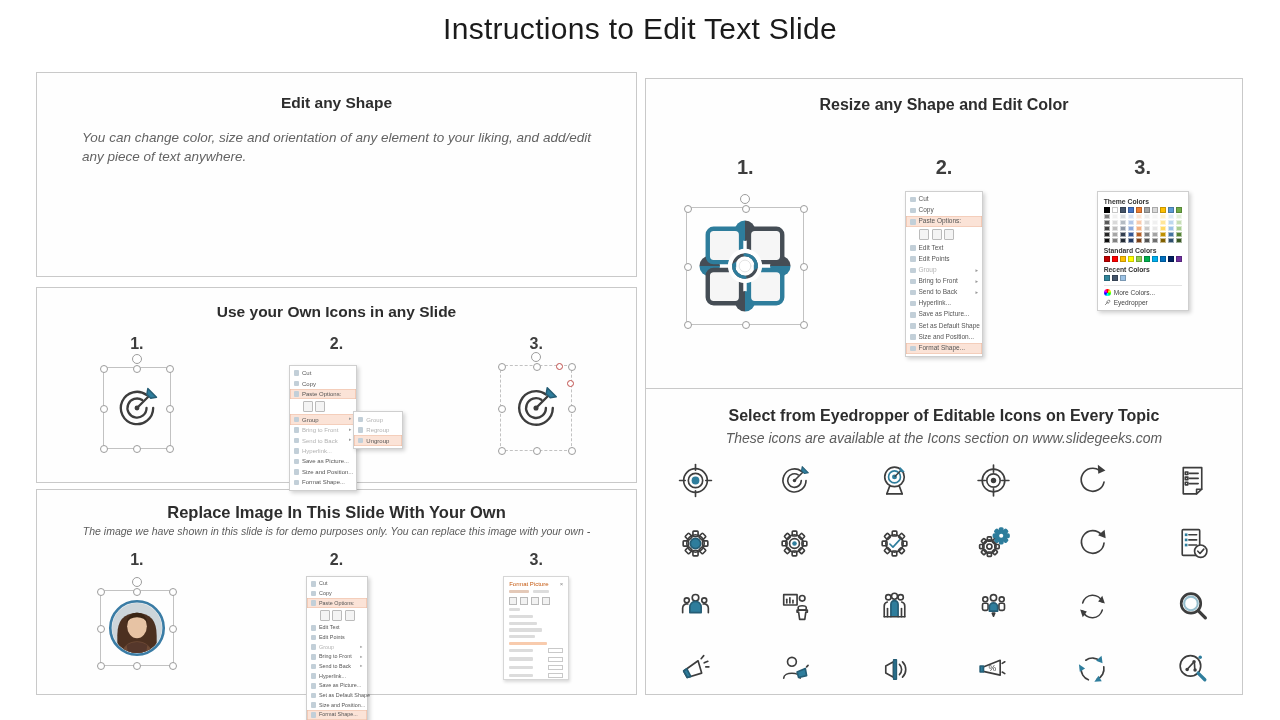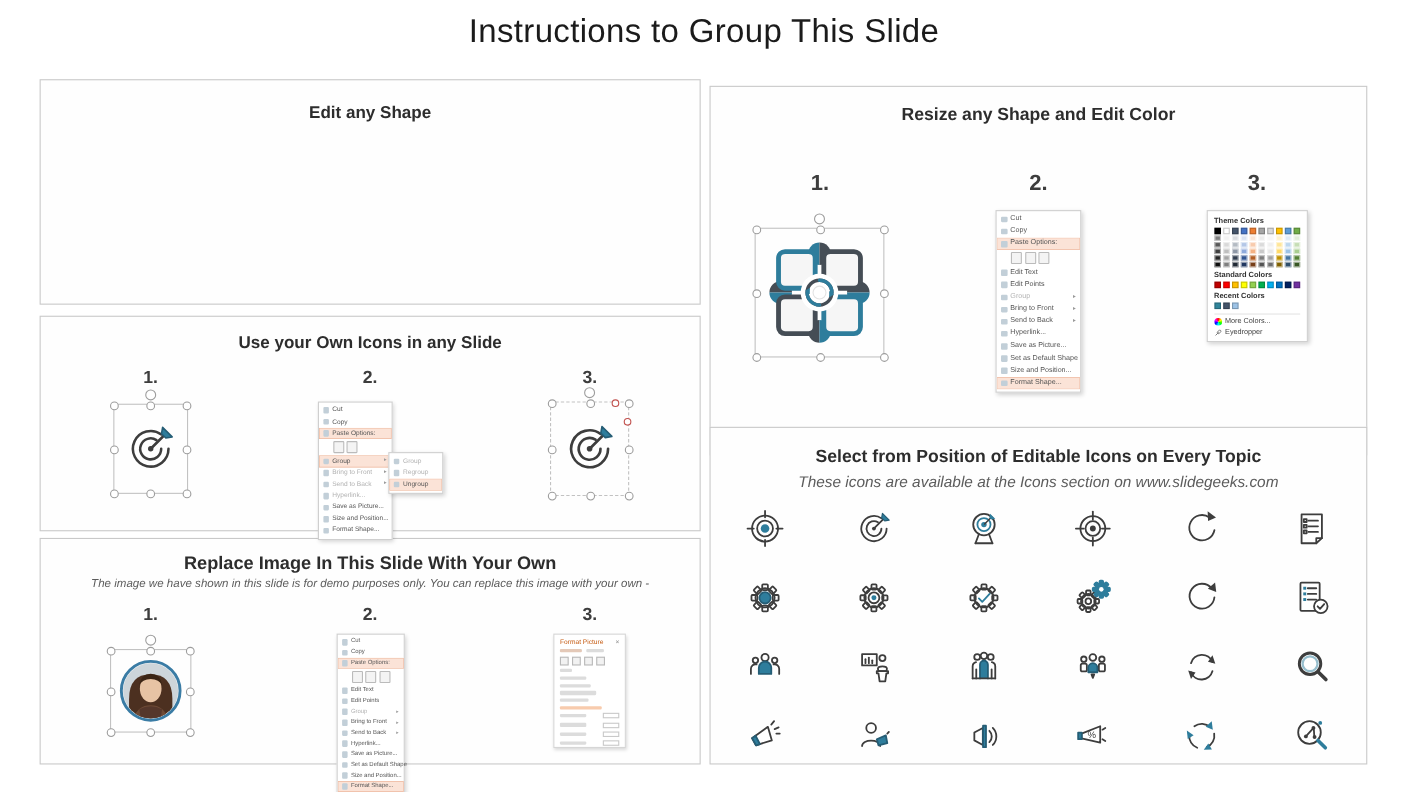--- a/index.html
+++ b/index.html
@@ -76,25 +76,26 @@
   .fp-input .bar{flex:0 0 44%;margin:0;}
   .box{width:15px;height:5px;border:1px solid #c9c9c9;box-sizing:border-box;}
   
   .grid-icons{display:grid;grid-template-columns:repeat(6,1fr);row-gap:25px;margin-top:15px;}
   .icell{display:flex;align-items:center;justify-content:center;height:38px;}
 </style>
 </head>
 <body>
 
 <div class="slide">
-  <div class="title">Instructions to Group This Slide</div>
+  <div class="title">Instructions to Edit Text Slide</div>
 
   <section class="panel pA">
     <h2 class="ph">Edit any Shape</h2>
     <div class="body-text">
+      <p class="p2">You can change color, size and orientation of any element to your liking, and add/edit any piece of text anywhere.</p>
     </div>
   </section>
 
   <section class="panel pB">
     <h2 class="ph">Use your Own Icons in any Slide</h2>
     <div class="steps">
       <div class="step">
         <div class="num">1.</div>
         <div class="art" id="artB1">
             <div class="sel" style="width:66px;height:80px;margin-top:4px">
@@ -576,21 +577,21 @@
                 </svg>
                 <span>Eyedropper</span>
               </div>
             </div>
           </div>
       </div>
     </div>
   </section>
 
   <section class="panel pE">
-    <h2 class="ph">Select from Position of Editable Icons on Every Topic</h2>
+    <h2 class="ph">Select from Eyedropper of Editable Icons on Every Topic</h2>
     <div class="subtl">These icons are available at the Icons section on www.slidegeeks.com</div>
     <div class="grid-icons" id="iconGrid">
         <div class="icell">
           <svg width="37" height="37" viewBox="0 0 36 36" fill="none" stroke="#3d3d3d" stroke-width="1.6" stroke-linecap="round" stroke-linejoin="round">
             <circle cx="18" cy="18" r="11.5"></circle>
             <circle cx="18" cy="18" r="7"></circle>
             <circle cx="18" cy="18" r="3.8" fill="#2e7d9c" stroke="none"></circle>
             <line x1="18" y1="2.5" x2="18" y2="8"></line>
             <line x1="18" y1="28" x2="18" y2="33.5"></line>
             <line x1="2.5" y1="18" x2="8" y2="18"></line>

